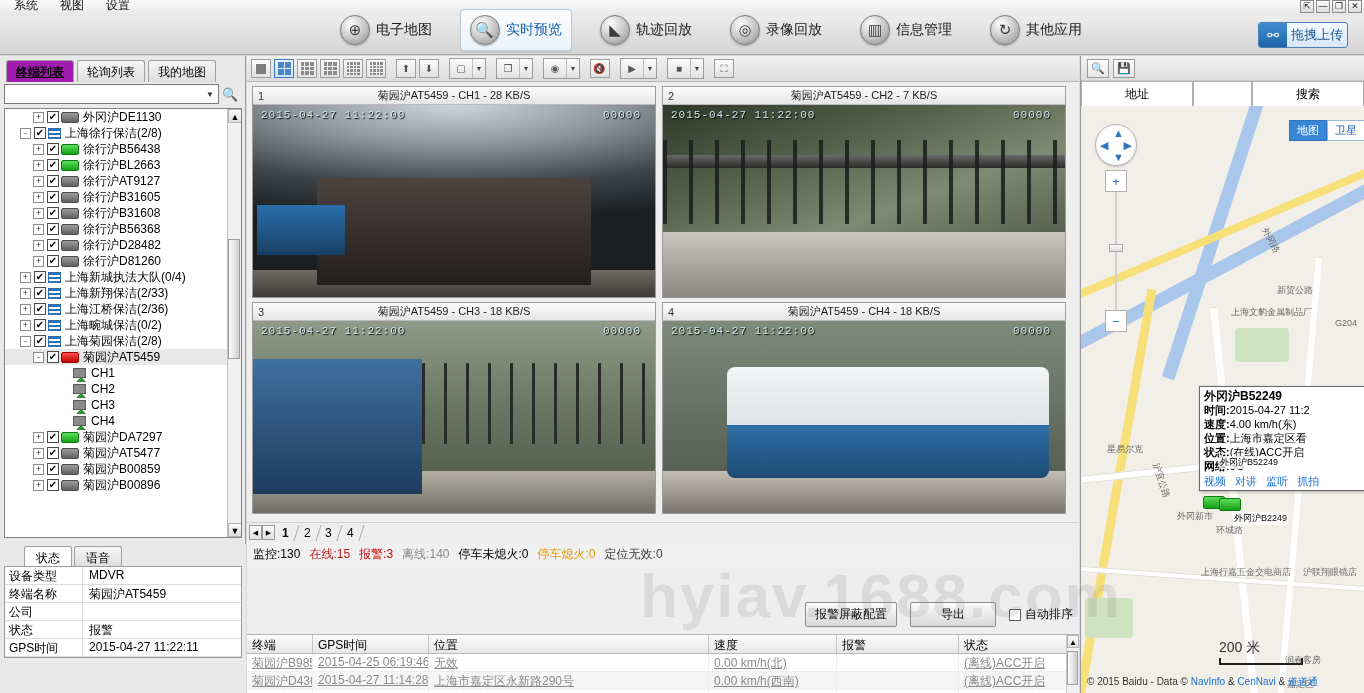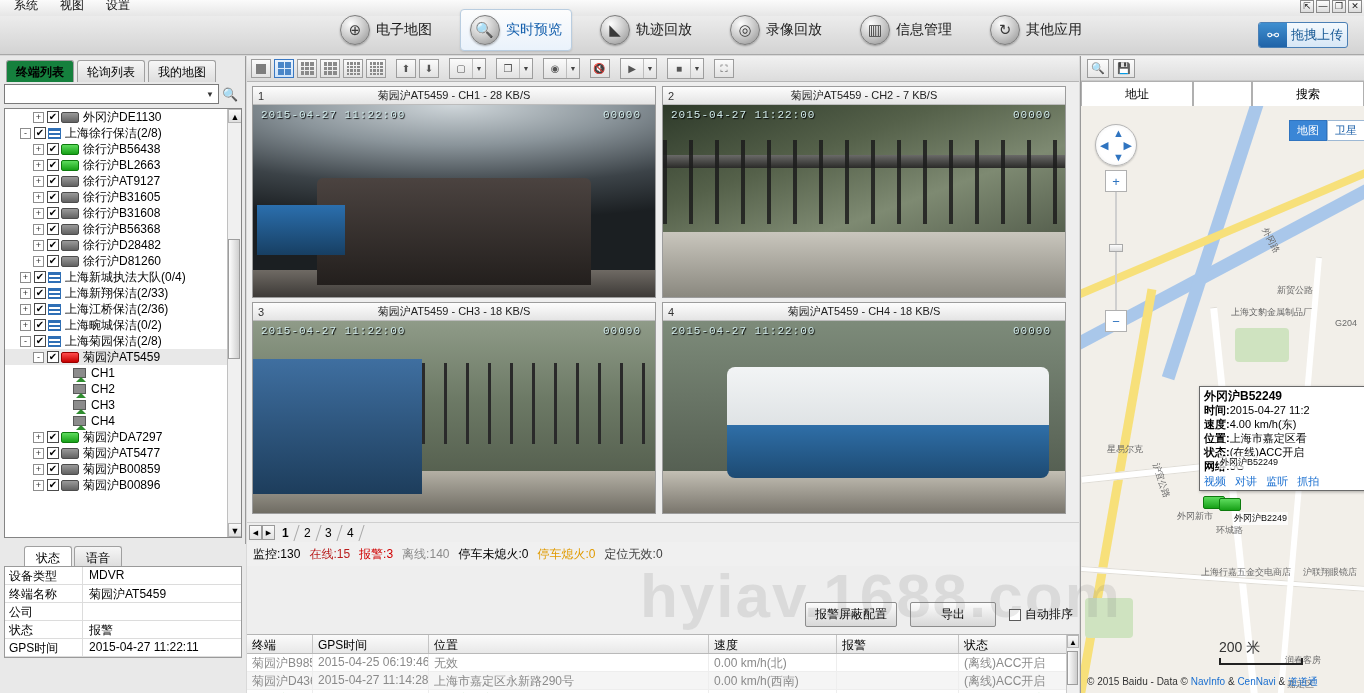--- a/index.html
+++ b/index.html
@@ -40,21 +40,21 @@
   .upload-btn .ub-ico { width:28px; height:100%; background:linear-gradient(#3f8fd0,#1f63a8);
      color:#fff; display:flex; align-items:center; justify-content:center; font-size:14px; }
   .upload-btn .ub-lbl { padding:0 4px; color:#1a5b96; font-size:13px; }
 
   
   .leftpanel { position:absolute; left:0; top:56px; width:246px; height:637px;
      background:#e9e9e9; border-right:1px solid #9a9a9a; }
   .ltabs { display:flex; gap:3px; padding:4px 6px 0 6px; height:26px; }
   .ltab { padding:3px 9px; font-size:12px; border:1px solid #a0a0a0; border-bottom:none;
      border-radius:3px 3px 0 0; background:linear-gradient(#f6f6f6,#dedede); }
-  .ltab.sel { background:#15803d; font-weight:bold; }
+  .ltab.sel { background:#a21caf; font-weight:bold;text-decoration:underline; }
   .searchrow { position:relative; height:22px; margin:2px 4px 0 4px; display:flex; }
   .searchrow .combo { flex:1; height:20px; background:#fff; border:1px solid #7a7a7a;
      display:flex; align-items:center; justify-content:flex-end; padding-right:4px; }
   .searchrow .combo .car { font-size:8px; color:#333; }
   .searchrow .sico { width:22px; height:20px; display:flex; align-items:center;
      justify-content:center; color:#1d65a8; font-size:13px; }
 
   .tree { position:absolute; left:4px; top:52px; width:238px; height:430px;
      background:#fff; border:1px solid #848484; overflow:hidden; }
   .tree-inner { position:relative; width:224px; }
@@ -190,21 +190,21 @@
     padding:3px 9px; border-radius:2px; }
   .gbtn.wide { padding:3px 30px; }
   .chk { display:flex; align-items:center; gap:4px; font-size:12px; }
   .chk i { width:12px; height:12px; border:1px solid #5a5a5a; background:#fff; display:block; }
 
   .datatbl { position:absolute; left:0; top:578px; width:832px; height:92px; background:#fff;
     border-top:1px solid #b4b4b4; }
   .dthead { display:flex; height:19px; background:linear-gradient(#fbfbfb,#e8e8e8);
     border-bottom:1px solid #b9b9b9; font-size:12px; }
   .dthead div { padding:2px 5px; border-right:1px solid #c5c5c5; overflow:hidden; white-space:nowrap; }
-  .dtrow { display:flex; height:18px; font-size:12px; border-bottom:1px solid #eee; }
+  .dtrow { display:flex; height:18px; font-size:12px; border-bottom:1px solid #eee;text-decoration:underline; }
   .dtrow div { padding:1px 5px; border-right:1px solid #eee; overflow:hidden; white-space:nowrap; }
   .dtrow.r-gray { color:#8a8a8a; }
   .dtrow.r-gray2 { color:#8a8a8a; background:#f5f5f5; }
   .dtrow.r-green { color:#0b8f0b; }
   .c0{width:66px}.c1{width:116px}.c2{width:280px}.c3{width:128px}.c4{width:122px}.c5{width:118px}
   .dtscroll { position:absolute; right:0; top:0; width:13px; height:92px; background:#f1f1f1;
     border-left:1px solid #c9c9c9; }
   .dtscroll .a { height:13px; text-align:center; font-size:8px; line-height:13px;
     background:linear-gradient(#fafafa,#e0e0e0); border:1px solid #b5b5b5; }
   .dtscroll .t { position:absolute; top:16px; width:11px; height:34px;

